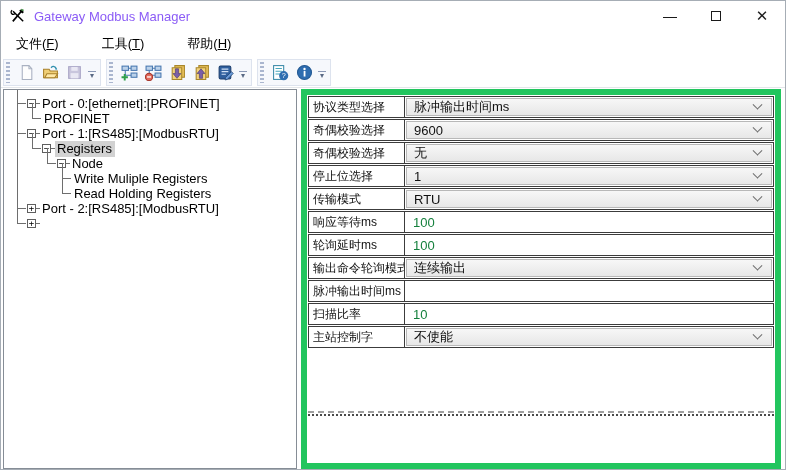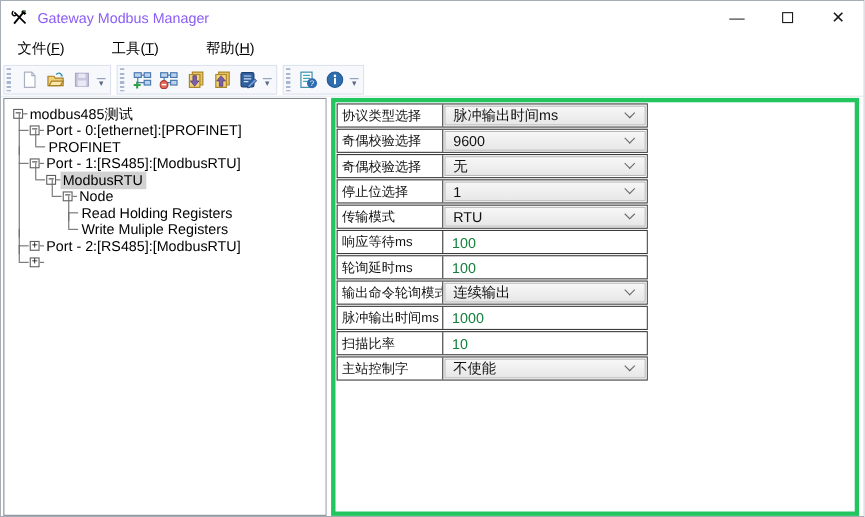--- a/index.html
+++ b/index.html
@@ -53,22 +53,22 @@
     display:flex; align-items:center; justify-content:center;
     font-size:9px; line-height:7px; color:#000; font-family:"DejaVu Sans Mono",monospace; }
   .tdash { width:4px; height:1px; background:#6e6e6e; flex:0 0 auto; }
   .tlabel { font-size:13px; color:#000; padding:0 3px 1px 2px; line-height:15px; }
   .tlabel.sel { background:#d2d2d2; }
 
   
   .v-splitter { width:4px; flex:0 0 auto; background:#fff; }
 
   
-  .prop-panel { flex:1 1 auto; margin:1px 4px 0 0; border:4px solid #22c55e; background:#fff;
-    padding:1px; display:flex; flex-direction:row; overflow:hidden; }
+  .prop-panel { flex:1 1 auto; margin:1px 4px 0 0; border:6px solid #22c55e; background:#fff;
+    padding:1px; display:flex; flex-direction:column; overflow:hidden; }
   .prop-row { height:22px; flex:0 0 auto; border:1px solid #3c3c3c; margin-bottom:1px;
     display:flex; background:#fff; align-items:stretch; }
   .prop-label { width:96px; flex:0 0 auto; border-right:1px solid #3c3c3c;
     font-size:12px; color:#111; display:flex; align-items:center; padding:0 2px 0 4px;
     white-space:nowrap; overflow:hidden; }
   .prop-field { flex:1 1 auto; display:flex; padding:1px; min-width:0; }
   .combo { flex:1; display:flex; align-items:center; padding-left:7px; font-size:13px; color:#111;
     background:linear-gradient(#f7f7f7,#e7e7e7); border:1px solid #b8b8b8; }
   .chevron { margin-left:auto; margin-right:10px; width:7px; height:7px;
     border-right:1.6px solid #6a6a6a; border-bottom:1.6px solid #6a6a6a;
@@ -197,25 +197,20 @@
         </span>
         <span class="tb-overflow">▾</span>
       </div>
     </div>
 
   <div class="content">
     <div class="tree-panel">
       <div class="tree" id="tree">
           <ul>
             <li class="root">
-              <div class="trow">
-                <span class="tbox">−</span>
-                <span class="tdash"></span>
-                <span class="tlabel">modbus485测试</span>
-              </div>
               <ul>
                 <li>
                   <div class="trow">
                     <span class="tbox">−</span>
                     <span class="tdash"></span>
                     <span class="tlabel">Port - 0:[ethernet]:[PROFINET]</span>
                   </div>
                   <ul>
                     <li>
                       <div class="trow">
@@ -228,38 +223,38 @@
                   <div class="trow">
                     <span class="tbox">−</span>
                     <span class="tdash"></span>
                     <span class="tlabel">Port - 1:[RS485]:[ModbusRTU]</span>
                   </div>
                   <ul>
                     <li>
                       <div class="trow">
                         <span class="tbox">−</span>
                         <span class="tdash"></span>
-                        <span class="tlabel sel">ModbusRTU</span>
+                        <span class="tlabel sel">Registers</span>
                       </div>
                       <ul>
                         <li>
                           <div class="trow">
                             <span class="tbox">−</span>
                             <span class="tdash"></span>
                             <span class="tlabel">Node</span>
                           </div>
                           <ul>
                             <li>
                               <div class="trow">
-                                <span class="tlabel">Read Holding Registers</span>
+                                <span class="tlabel">Write Muliple Registers</span>
                               </div>
                             </li>
                             <li>
                               <div class="trow">
-                                <span class="tlabel">Write Muliple Registers</span>
+                                <span class="tlabel">Read Holding Registers</span>
                               </div>
                             </li>
                           </ul>
                         </li>
                       </ul>
                     </li>
                   </ul>
                 </li>
                 <li>
                   <div class="trow">
@@ -343,23 +338,20 @@
             <div class="prop-label">输出命令轮询模式</div>
             <div class="prop-field">
               <div class="combo">
                 <span>连续输出</span>
                 <span class="chevron"></span>
               </div>
             </div>
           </div>
           <div class="prop-row">
             <div class="prop-label">脉冲输出时间ms</div>
-            <div class="prop-field">
-              <input class="tinput" type="text" value="1000" style="">
-            </div>
           </div>
           <div class="prop-row">
             <div class="prop-label">扫描比率</div>
             <div class="prop-field">
               <input class="tinput" type="text" value="10" style="">
             </div>
           </div>
           <div class="prop-row">
             <div class="prop-label">主站控制字</div>
             <div class="prop-field">

